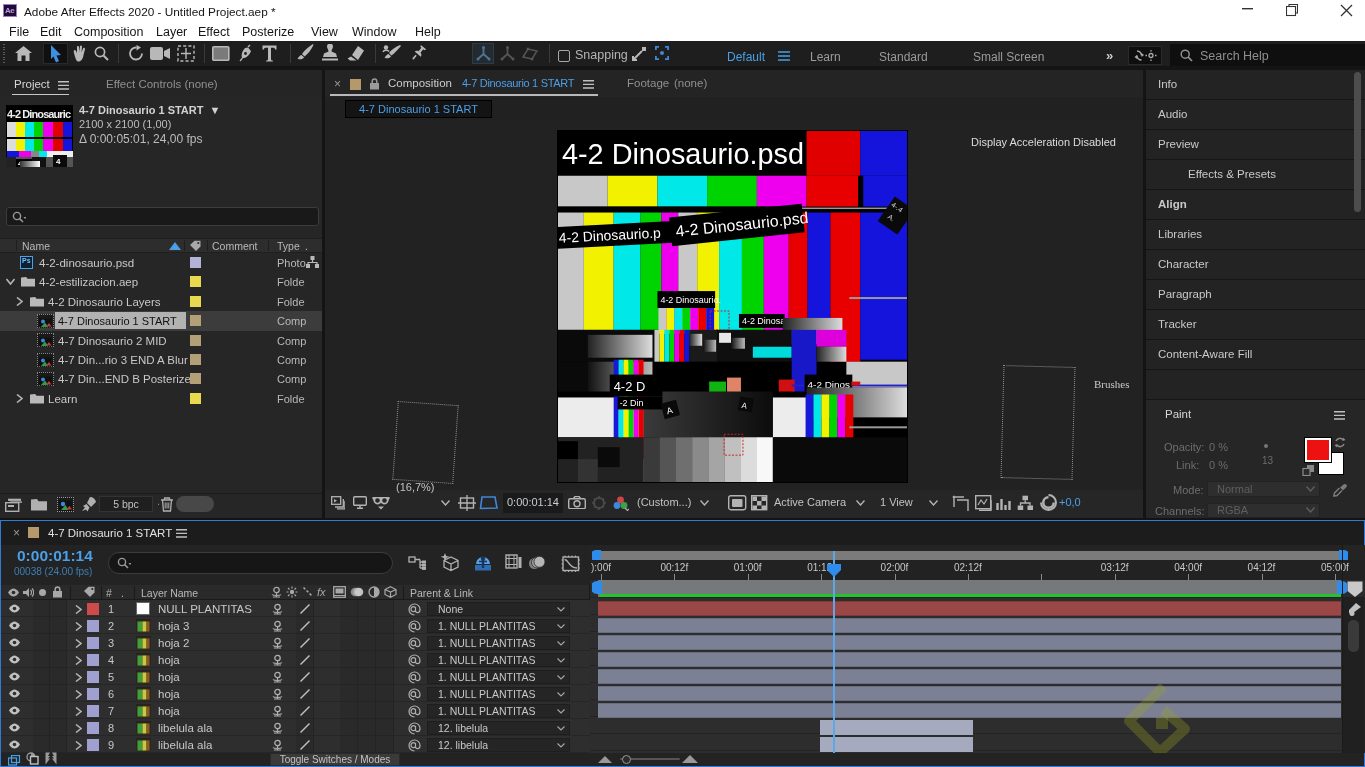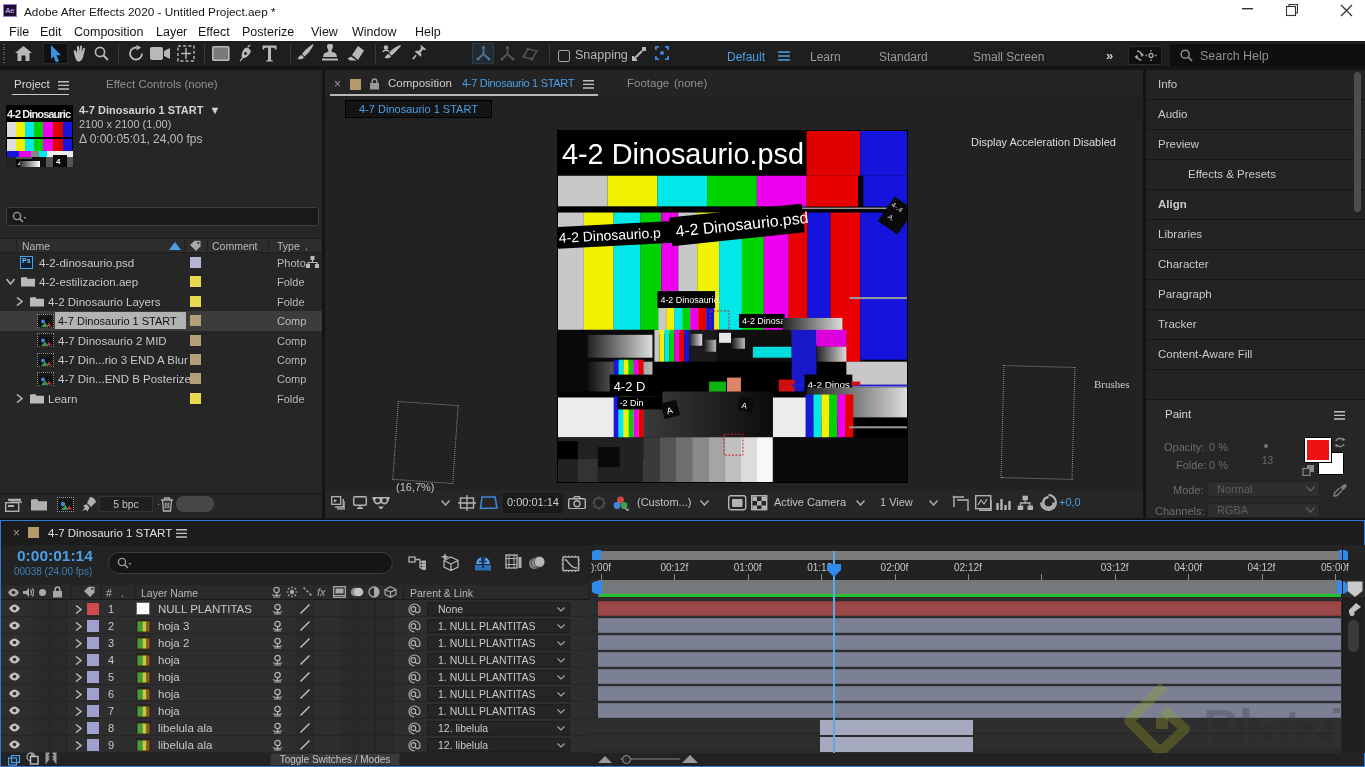--- a/index.html
+++ b/index.html
@@ -635,21 +635,21 @@
 <div style="position:absolute;left:1094px;top:378px;font-size:11px;color:#c9c9c9;white-space:nowrap;font-family:Liberation Serif, serif;">Brushes</div>
 <div style="position:absolute;left:1146px;top:400px;width:219px;height:118px;background:#262626;"></div>
 <div style="position:absolute;left:1158px;top:408px;font-size:11.5px;color:#d5d5d5;white-space:nowrap;padding-left:7px;">Paint</div>
 <svg style="position:absolute;left:1334px;top:411px;" width="11" height="9" viewBox="0 0 11 9">
       <path d="M0 0.8 H11 M0 4.4 H11 M0 8 H11" stroke="#c0c0c0" stroke-width="1.4"></path>
     </svg>
 <div style="position:absolute;left:1164px;top:441px;font-size:11px;color:#6d6d6d;white-space:nowrap;">Opacity:</div>
 <div style="position:absolute;left:1209px;top:441px;font-size:11px;color:#6d6d6d;white-space:nowrap;">0 %</div>
 <div style="position:absolute;left:1264px;top:444px;width:4px;height:4px;background:#777;border-radius:50%;"></div>
 <div style="position:absolute;left:1262px;top:455px;font-size:10px;color:#6d6d6d;white-space:nowrap;">13</div>
-<div style="position:absolute;left:1176px;top:459px;font-size:11px;color:#6d6d6d;white-space:nowrap;">Folde:</div>
+<div style="position:absolute;left:1176px;top:459px;font-size:11px;color:#6d6d6d;white-space:nowrap;">Link:</div>
 <div style="position:absolute;left:1209px;top:459px;font-size:11px;color:#6d6d6d;white-space:nowrap;">0 %</div>
 <div style="position:absolute;left:1318px;top:452px;width:26px;height:23px;background:#ffffff;border:1px solid #000;"></div>
 <div style="position:absolute;left:1305px;top:438px;width:26px;height:24px;background:#ee1111;border:2px solid #fff;box-shadow:0 0 0 1px #000;"></div>
 <svg style="position:absolute;left:1334px;top:437px;" width="12" height="11" viewBox="0 0 12 11">
       <path d="M2 4 a4 4 0 0 1 7 -1 M10 7 a4 4 0 0 1 -7 1" fill="none" stroke="#8a8a8a" stroke-width="1.5"></path>
       <path d="M9 0.5 l2.5 2.5 l-3 1 Z M3 10.5 l-2.5 -2.5 l3 -1 Z" fill="#8a8a8a"></path>
     </svg>
 <svg style="position:absolute;left:1302px;top:464px;" width="13" height="12" viewBox="0 0 13 12">
       <rect x="5" y="1" width="7" height="7" fill="#8a8a8a"></rect>
       <rect x="1" y="4.5" width="7" height="7" fill="#2a2a2a" stroke="#8a8a8a" stroke-width="1.2"></rect>
@@ -1199,21 +1199,20 @@
 <div style="position:absolute;left:833px;top:551px;width:2px;height:202px;background:#5aa8e8;"></div>
 <svg style="position:absolute;left:826px;top:563px;" width="16" height="15" viewBox="0 0 16 15">
       <path d="M1 1 L15 1 L15 7 L8 14 L1 7 Z" fill="#2f8ceb"></path>
     </svg>
 <svg style="position:absolute;left:1122px;top:684px;" width="78" height="78" viewBox="0 0 78 78">
       <g fill="none" stroke="#97a21e" stroke-width="10" stroke-linejoin="round" stroke-linecap="square" opacity="0.32">
         <path d="M38 6 L7 37 L38 68 L63 45 L45 29"></path>
       </g>
       <rect x="34" y="33" width="12" height="12" fill="#97a21e" opacity="0.32"></rect>
     </svg>
-<div style="position:absolute;left:1203px;top:698px;font-size:52px;color:rgba(52,55,63,0.30);white-space:nowrap;font-weight:bold;letter-spacing:1px;">Platzi</div>
 <div style="position:absolute;left:1px;top:753px;width:1363px;height:13px;background:#232323;"></div>
 <svg style="position:absolute;left:8px;top:755px;" width="13" height="11" viewBox="0 0 13 11">
       <rect x="0.5" y="3" width="8" height="7" fill="none" stroke="#4b9fe8" stroke-width="1.2"></rect>
       <rect x="3.5" y="0.5" width="8" height="7" fill="none" stroke="#4b9fe8" stroke-width="1.2"></rect>
     </svg>
 <svg style="position:absolute;left:26px;top:752px;" width="13" height="13" viewBox="0 0 13 13">
       <circle cx="5" cy="5" r="4" fill="none" stroke="#9a9a9a" stroke-width="1.4"></circle>
       <path d="M5 1 A4 4 0 0 1 9 5 L5 5 Z" fill="#9a9a9a"></path>
       <rect x="4.5" y="4.5" width="7.5" height="7.5" fill="#232323" stroke="#c0c0c0" stroke-width="1.4"></rect>
     </svg>

